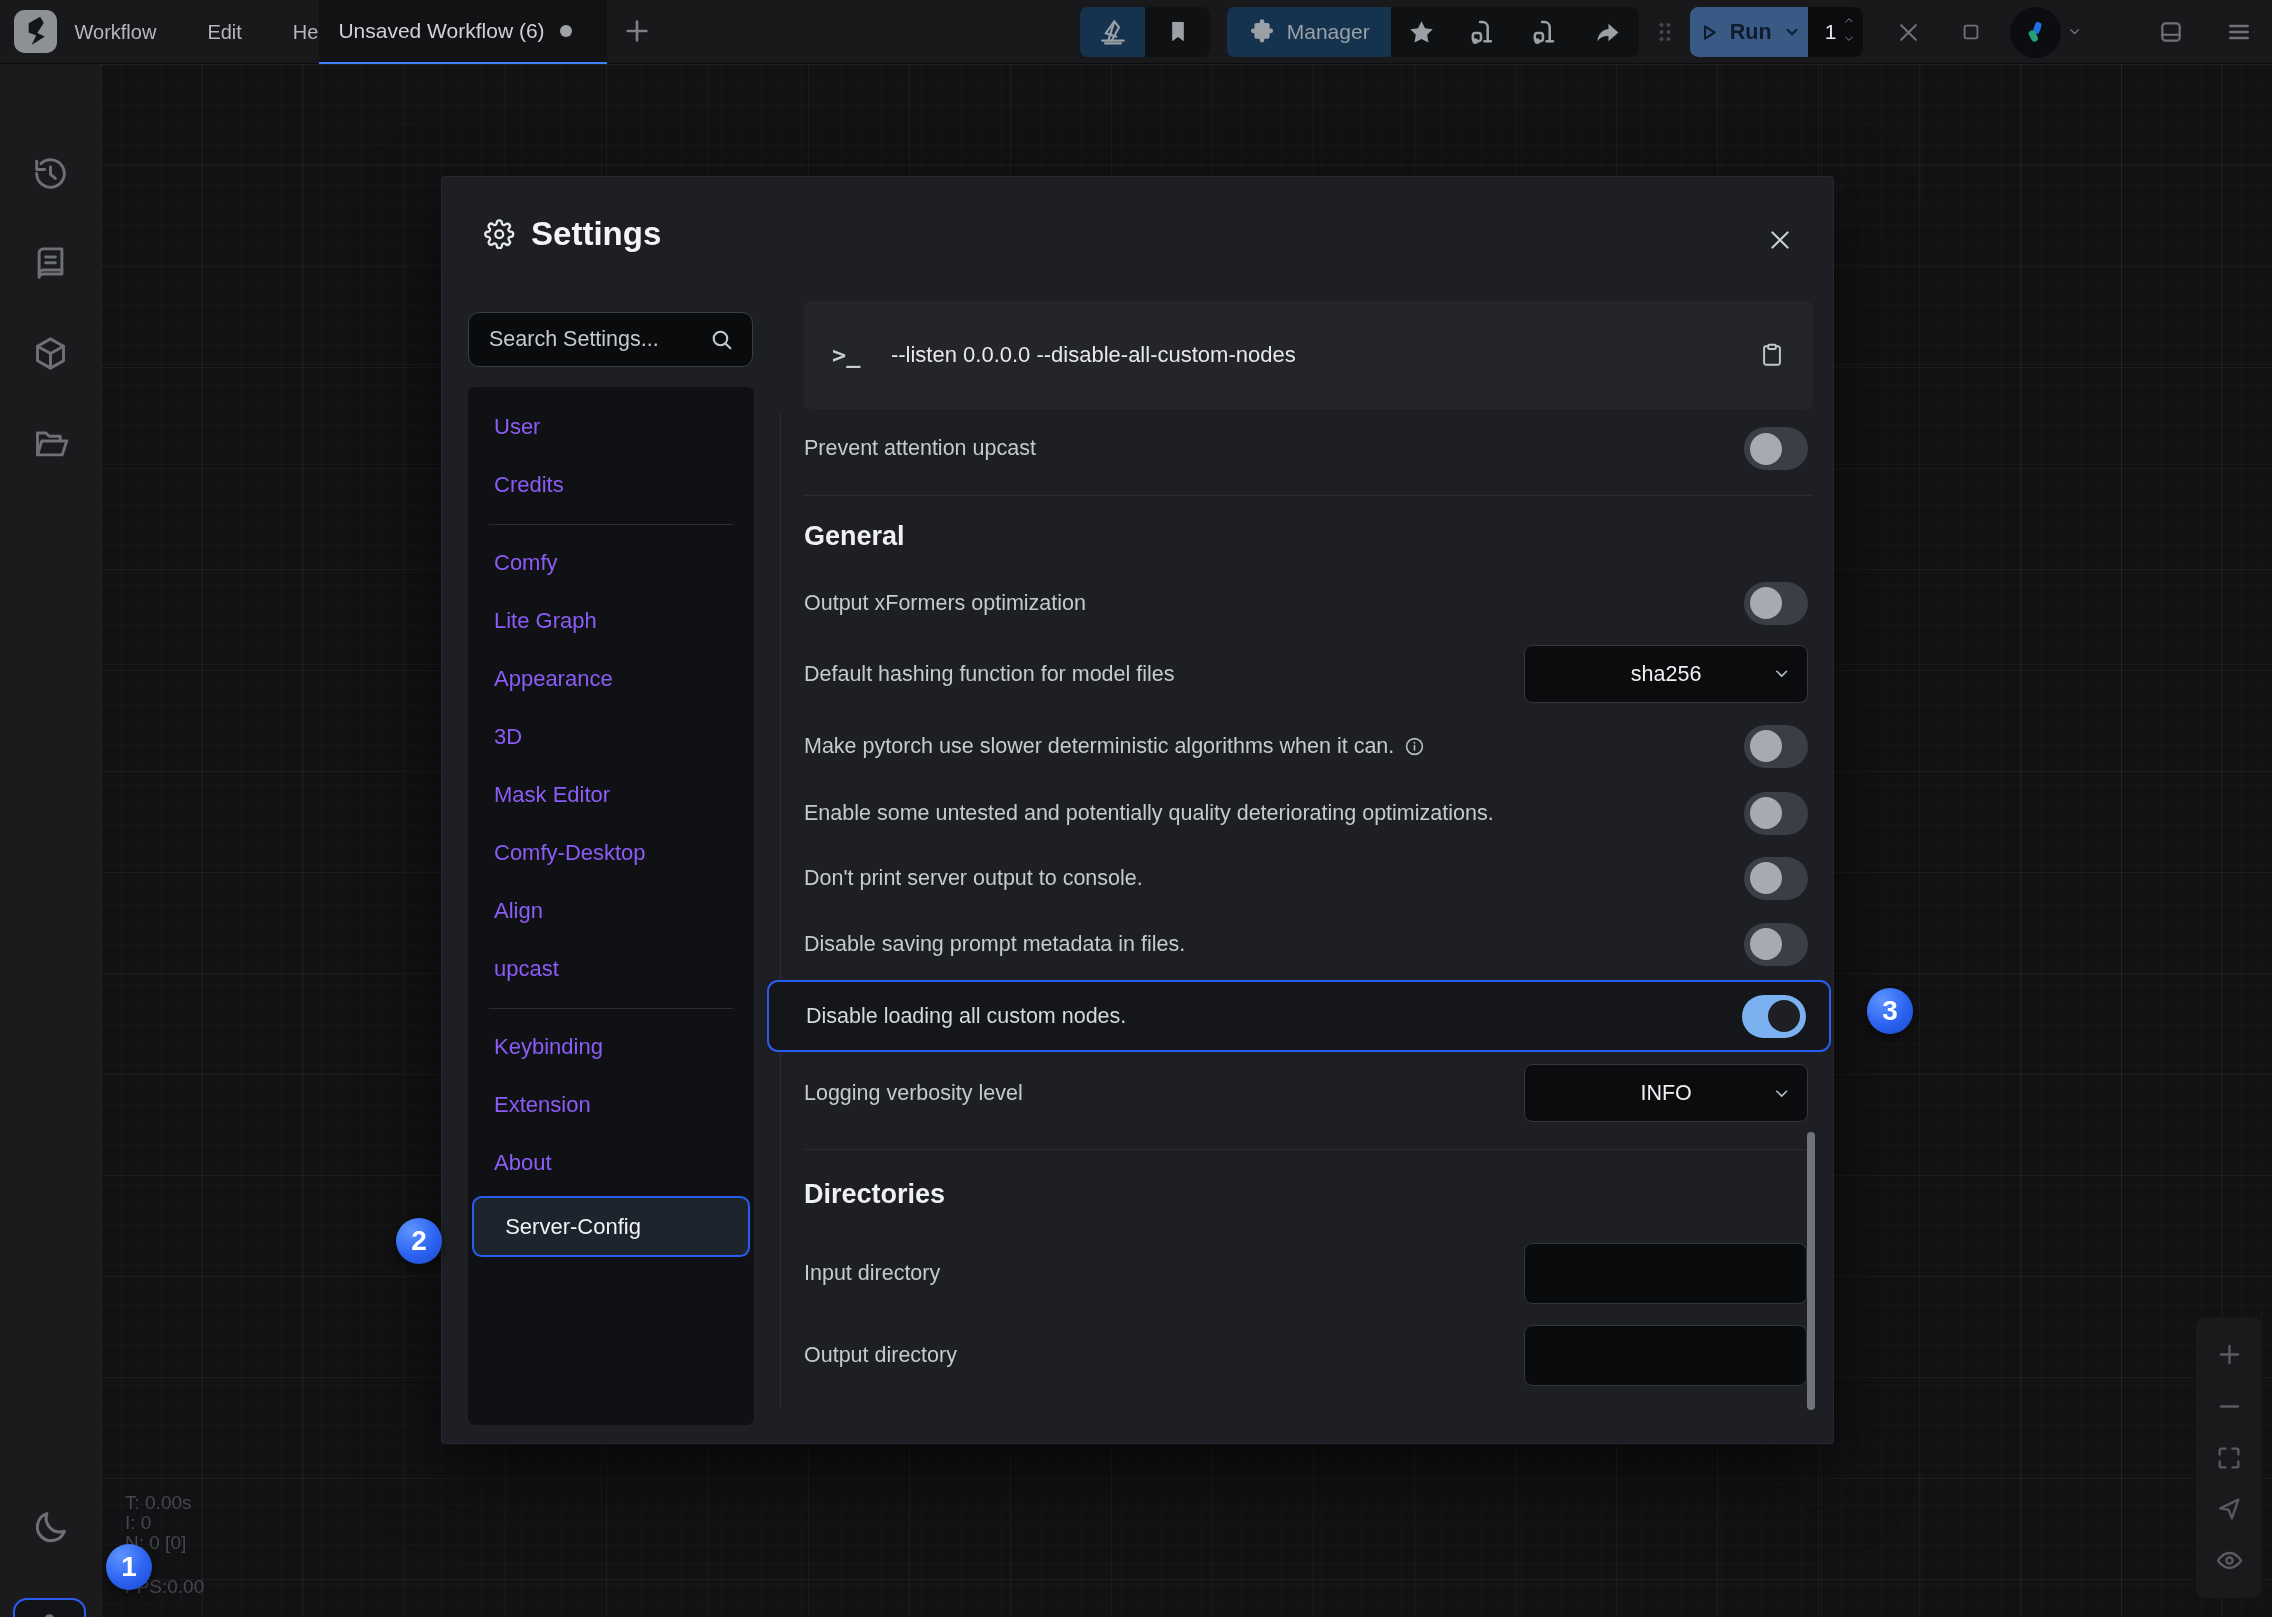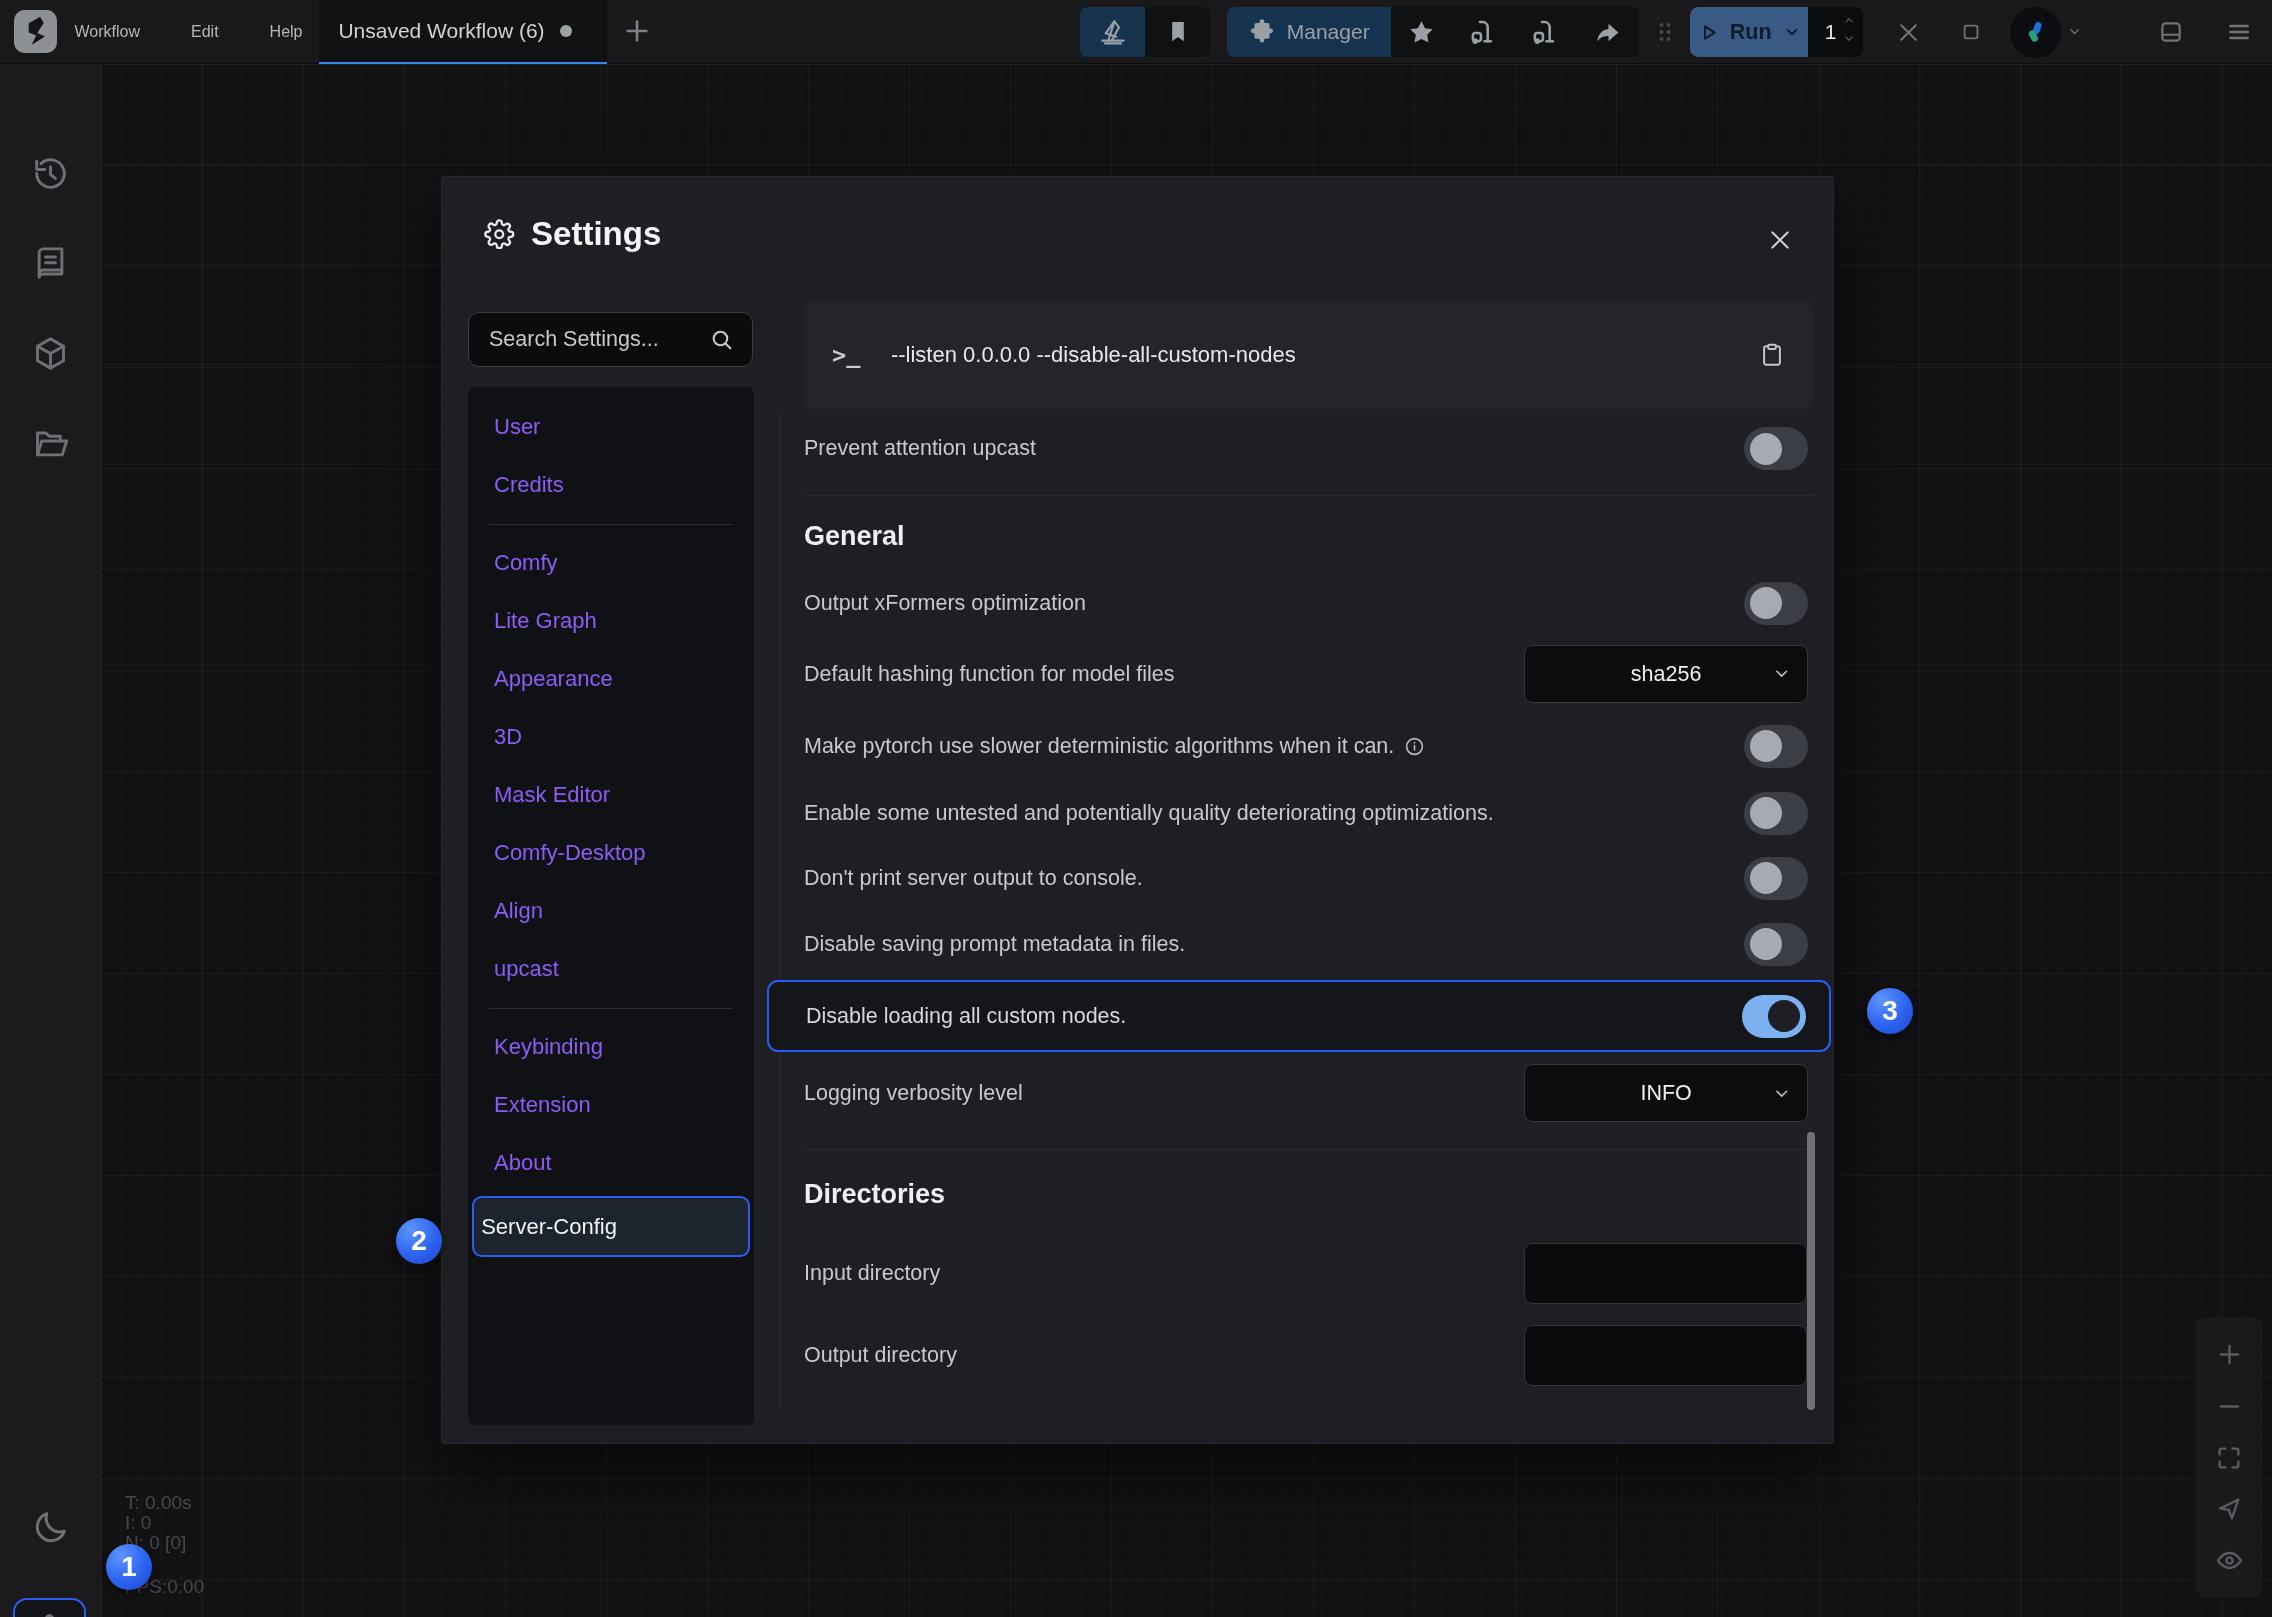--- a/index.html
+++ b/index.html
@@ -5,21 +5,21 @@
   html,body{margin:0;padding:0;background:#0f0f11;}
   *{box-sizing:border-box;font-family:"Liberation Sans",sans-serif;}
   .stage{position:relative;width:2273px;height:1618px;overflow:hidden;background:#141417;}
   svg{display:block}
   .sicon{stroke:currentColor;fill:none;stroke-width:2;stroke-linecap:round;stroke-linejoin:round;}
 
   
   .topbar{position:absolute;left:0;top:0;width:100%;height:64px;background:#19191c;border-bottom:0.7px solid #0c0c0e;z-index:30;}
   .logo{position:absolute;left:14px;top:10.4px;width:43px;height:43px;}
   .menus{position:absolute;left:69px;top:0;height:64px;display:flex;align-items:center;gap:40px;}
-  .menus span{font-size:16px;color:#b4b7bc;padding:0 5.5px;}
+  .menus span{font-size:20px;color:#b4b7bc;padding:0 5.5px;}
   .tab{position:absolute;left:319px;top:0;width:288px;height:64px;background:#121215;border-bottom:2.1px solid var(--tab-underline,#3b82f6);display:flex;align-items:center;padding:0 19.4px;}
   .tab-label{font-size:21px;color:#cfd2d6;white-space:nowrap;}
   .tab-dot{width:11.8px;height:11.8px;border-radius:50%;background:#9ea1a6;margin-left:15.3px;flex:0 0 auto;}
   .plus-btn{position:absolute;left:621px;top:15.3px;color:#7d8085;}
   .tb-right{position:absolute;right:0;top:0;height:64px;display:flex;align-items:center;}
   .seg{display:flex;height:50px;border-radius:7px;overflow:hidden;}
   .seg .cell{height:50px;display:flex;align-items:center;justify-content:center;color:#9aa0a6;background:#101113;}
   .cell.blue{background:var(--manager-blue,#15334f);}
   .cell.w93{width:65px;}
   .cell.w90{width:62px;}
@@ -66,21 +66,21 @@
   .dlg-close{position:absolute;right:40px;top:50px;color:#c9ccd0;}
 
   .search-box{position:absolute;left:26px;top:135px;width:285px;height:55px;background:#0a0b0d;border:1.4px solid #3a3d42;border-radius:11px;display:flex;align-items:center;padding:0 18px;}
   .search-box input{flex:1;background:transparent;border:none;outline:none;font-size:21.5px;color:#e8eaec;min-width:0;}
   .search-box input::placeholder{color:#c6c9cd;opacity:1;}
   .search-box .sic{color:#c6c9cd;flex:0 0 auto;margin-left:5.5px;}
 
   .nav-panel{position:absolute;left:26px;top:210px;width:286px;bottom:18px;background:#101114;border-radius:7px;padding-top:11px;}
   .nav-item{height:58px;display:flex;align-items:center;padding-left:26px;font-size:22px;color:#8b5cf6;}
   .nav-div{height:0.7px;background:#2b2d32;margin:9.7px 21px;}
-  .nav-active{height:61px;margin:4.2px 4.2px;border:2.8px solid var(--accent,#2b5cf0);border-radius:9.7px;background:#1c242e;display:flex;align-items:center;padding-left:7px;font-size:22px;color:#f2f3f5;}
+  .nav-active{height:61px;margin:4.2px 4.2px;border:2.8px solid var(--accent,#2b5cf0);border-radius:9.7px;background:#1c242e;display:flex;align-items:center;padding-left:31px;font-size:22px;color:#f2f3f5;}
 
   .vdiv{position:absolute;left:338px;top:236px;bottom:35px;width:0.7px;background:#2a2c31;}
 
   .content{position:absolute;left:362px;top:124px;width:1009px;display:flex;flex-direction:column;}
   .cmdbox{height:108px;background:#232529;border-radius:7px;display:flex;align-items:center;padding:0 28px;flex:0 0 auto;}
   .prompt{font-family:"DejaVu Sans Mono",monospace;font-size:23.6px;color:#c9ccd0;font-weight:700;flex:0 0 auto;}
   .cmdtext{font-size:22px;color:#e6e8ea;margin-left:30.5px;flex:1;white-space:nowrap;overflow:hidden;}
   .copy-ic{color:#c3c6ca;flex:0 0 auto;}
 
   .srow{display:flex;align-items:center;flex:0 0 auto;}

